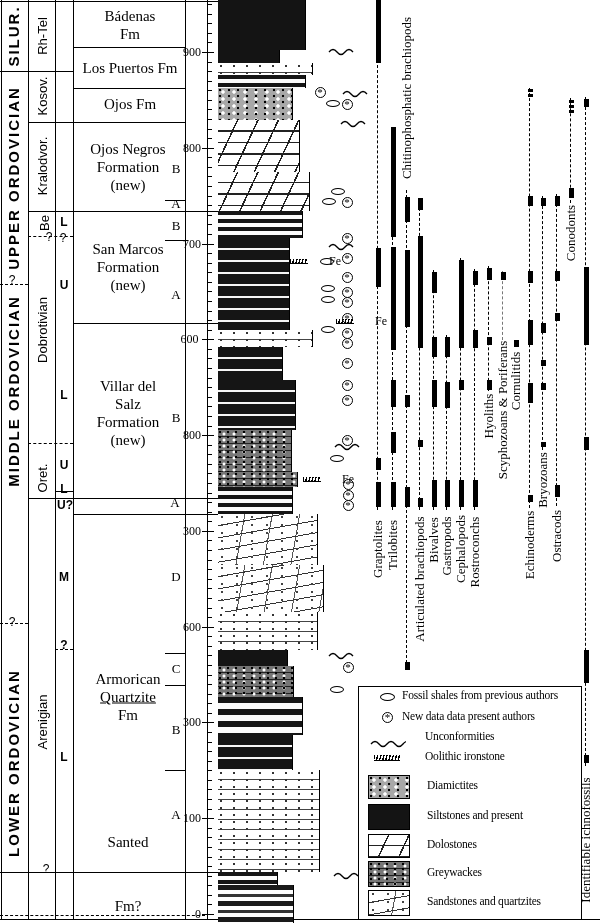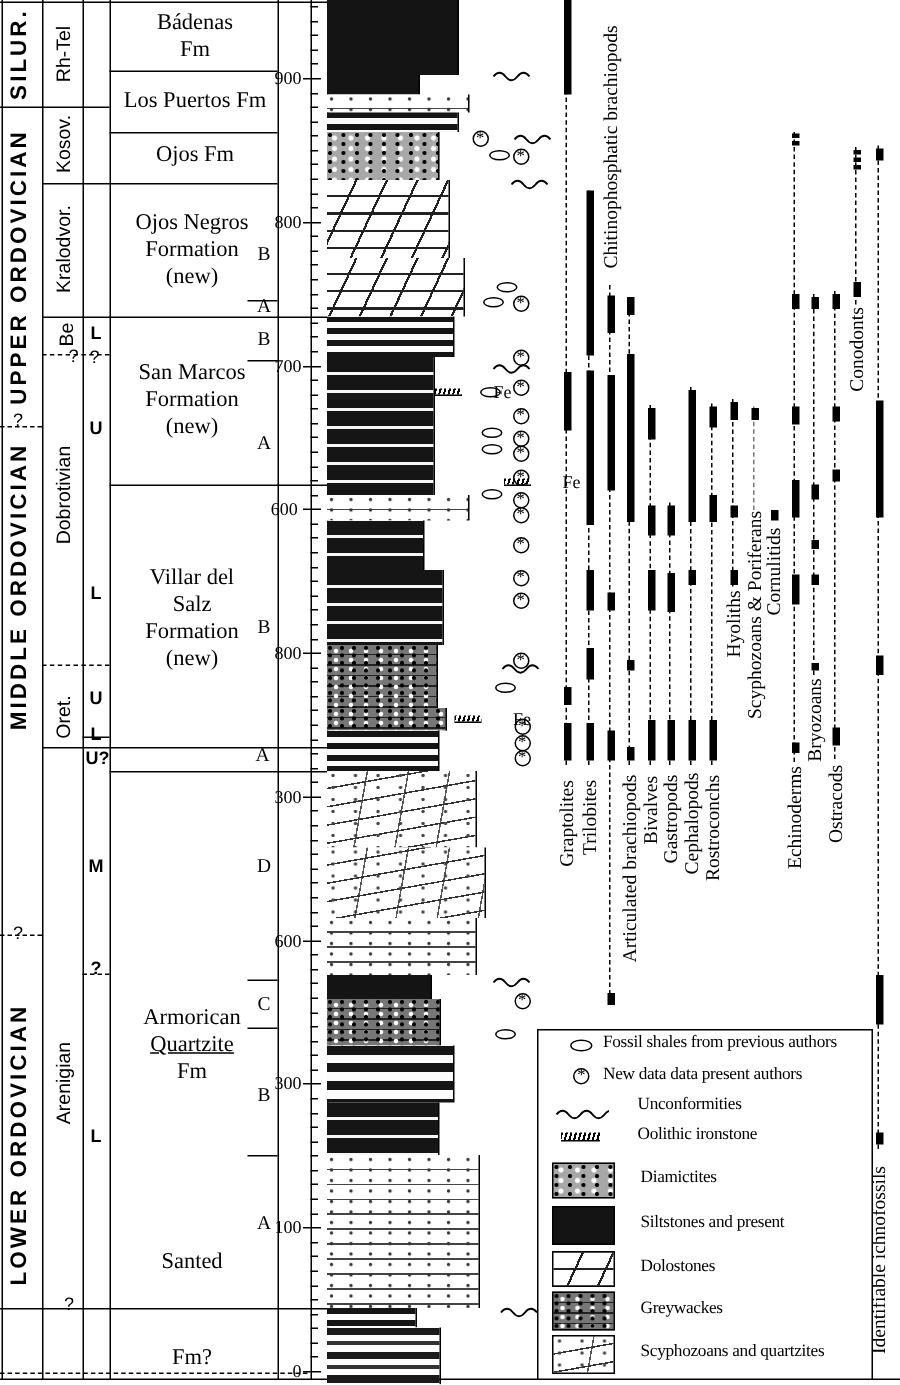--- a/index.html
+++ b/index.html
@@ -440,14 +440,14 @@
     <div class="leg" style="left: 425px; top: 750px;">Oolithic ironstone</div>
     <div class="pat-diamictite" style="left: 368px; top: 775px; width: 42px; height: 24px; border: 1px solid rgb(0, 0, 0);"></div>
     <div class="leg" style="left: 427px; top: 779px;">Diamictites</div>
     <div class="pat-black" style="left: 368px; top: 804px; width: 42px; height: 26px; border: 1px solid rgb(0, 0, 0);"></div>
     <div class="leg" style="left: 427px; top: 809px;">Siltstones and present</div>
     <div class="pat-dolostone" style="left: 368px; top: 834px; width: 42px; height: 24px; border: 1px solid rgb(0, 0, 0);"></div>
     <div class="leg" style="left: 427px; top: 838px;">Dolostones</div>
     <div class="pat-greywacke" style="left: 368px; top: 861px; width: 42px; height: 26px; border: 1px solid rgb(0, 0, 0);"></div>
     <div class="leg" style="left: 427px; top: 866px;">Greywackes</div>
     <div class="pat-quartzite" style="left: 368px; top: 890px; width: 42px; height: 26px; border: 1px solid rgb(0, 0, 0);"></div>
-    <div class="leg" style="left: 427px; top: 895px;">Scyphozoans and quartzites</div>
+    <div class="leg" style="left: 427px; top: 895px;">Sandstones and quartzites</div>
   </div>
 
 </body></html>

